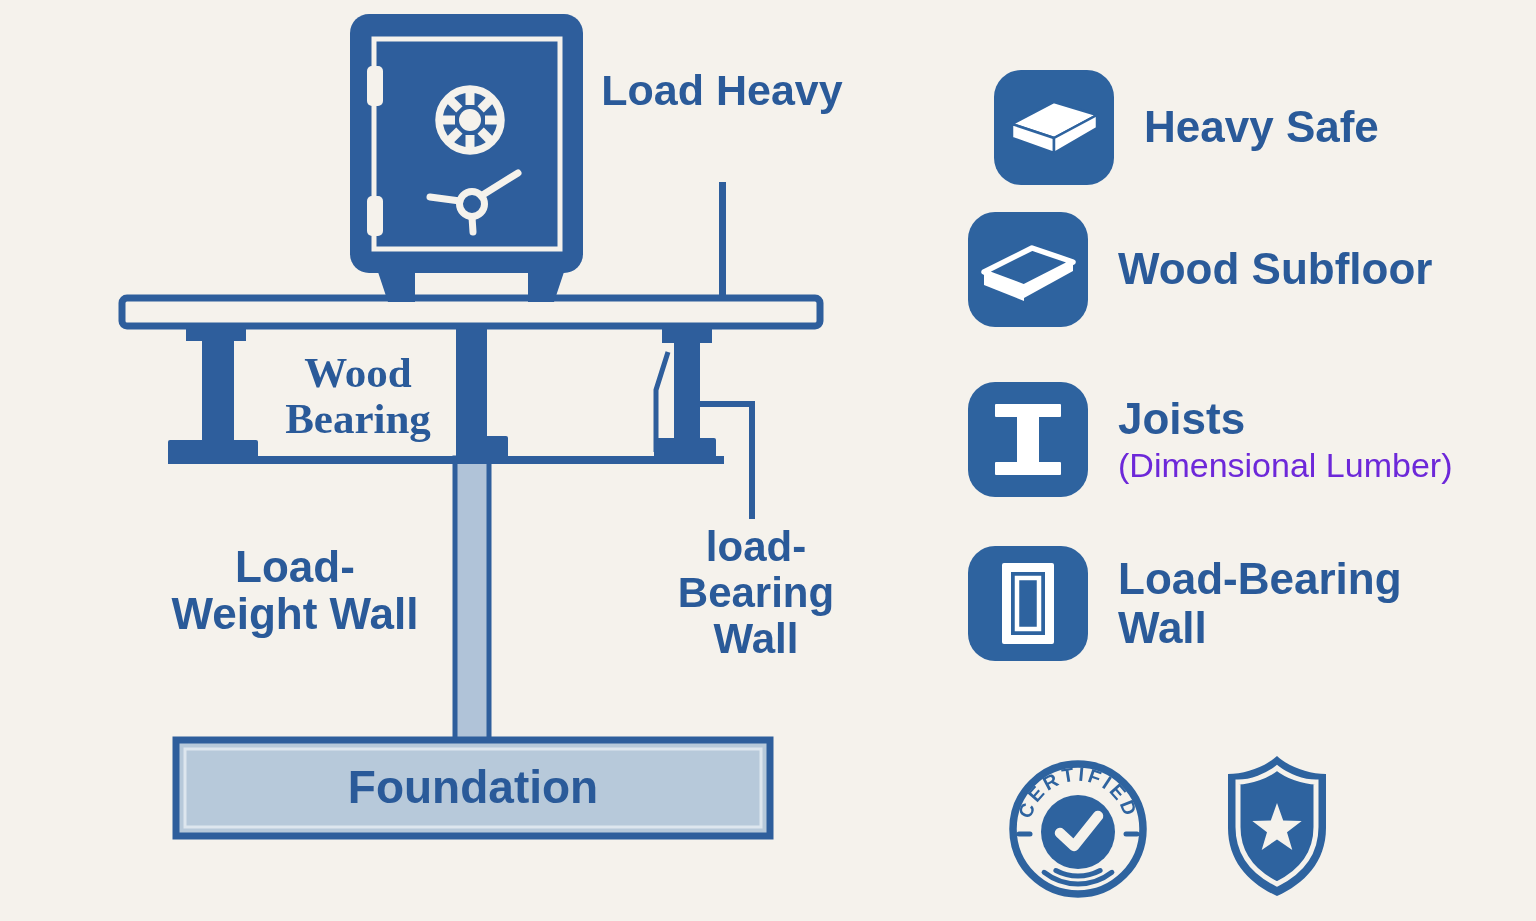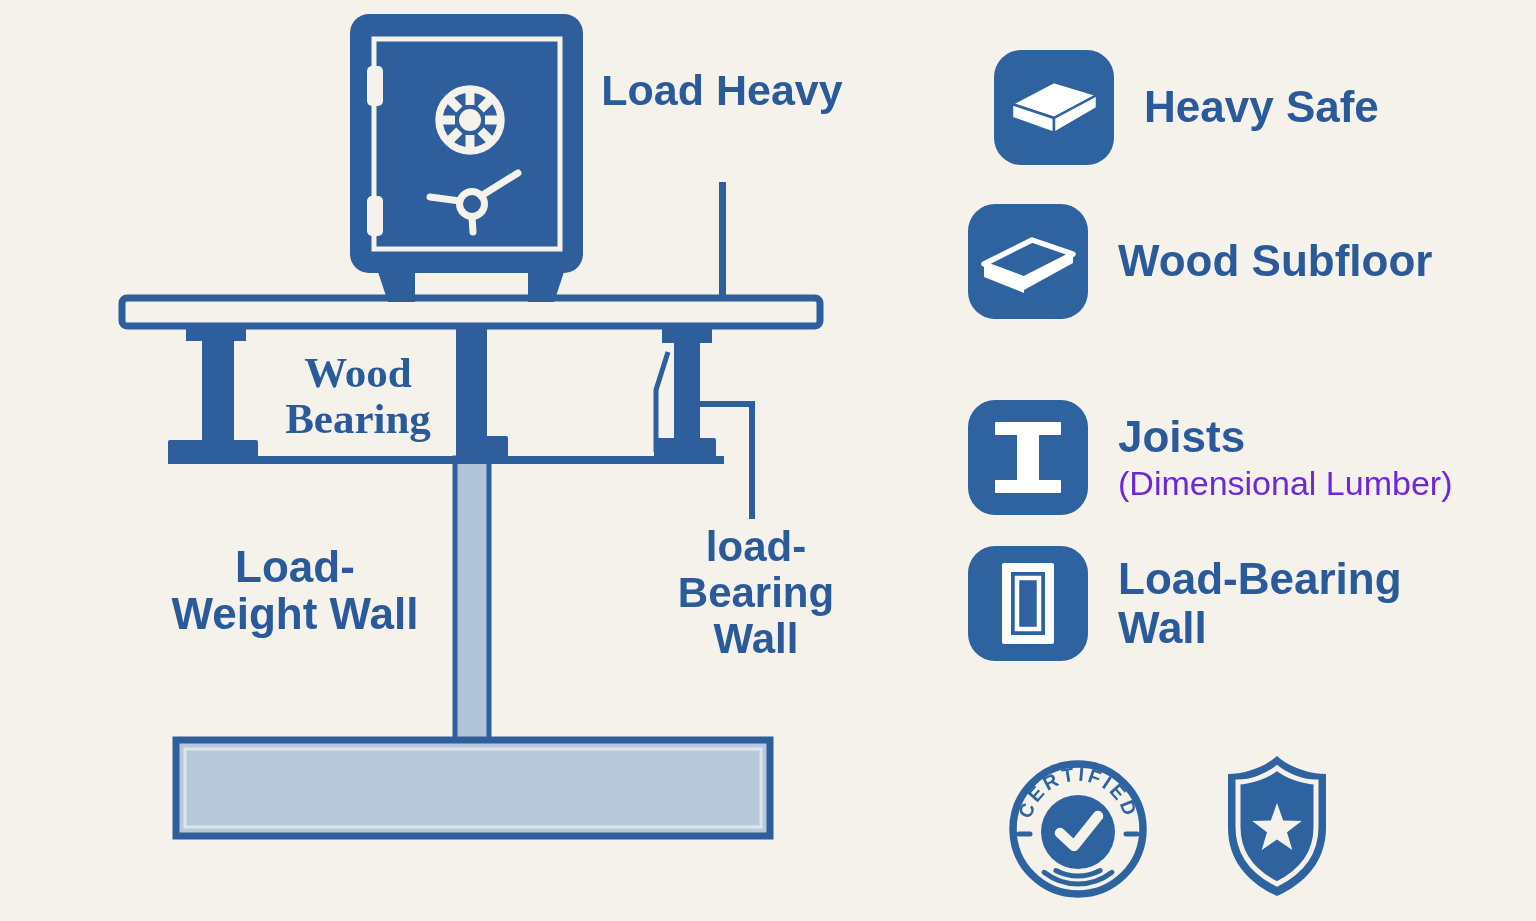--- a/index.html
+++ b/index.html
@@ -101,52 +101,53 @@
   </div>
   <div class="lbl lbl-lbw-left">
     <div>Load-</div>
     <div>Weight Wall</div>
   </div>
   <div class="lbl lbl-lbw-right">
     <div>load-</div>
     <div>Bearing</div>
     <div>Wall</div>
   </div>
+  <div class="lbl lbl-foundation">Foundation</div>
 
   <div>
 
-    <div class="legend-row" style="top:50px;padding-left:26px;">
+    <div class="legend-row" style="top:70px;padding-left:26px;">
       <div class="legend-icon">
         <svg viewBox="0 0 120 115">
           <g fill="#ffffff" stroke="#2e639f" stroke-width="2.5" stroke-linejoin="round">
             <polygon points="18,54 60,32 103,45 60,68"></polygon>
             <polygon points="18,54 60,68 60,83 18,68"></polygon>
             <polygon points="60,68 103,45 103,58 60,83"></polygon>
           </g>
         </svg>
       </div>
       <div class="legend-text">
         <div class="legend-label">Heavy Safe</div>
       </div>
     </div>
 
-    <div class="legend-row" style="top:204px;">
+    <div class="legend-row" style="top:212px;">
       <div class="legend-icon">
         <svg viewBox="0 0 120 115">
           <polygon points="16,60 64,36 105,50 56,75" fill="none" stroke="#ffffff" stroke-width="5.5" stroke-linejoin="round"></polygon>
           <polygon points="16,60 56,75 56,89 16,73" fill="#ffffff"></polygon>
           <polygon points="56,75 105,50 105,59 56,86" fill="#ffffff"></polygon>
         </svg>
       </div>
       <div class="legend-text">
         <div class="legend-label">Wood Subfloor</div>
       </div>
     </div>
 
-    <div class="legend-row" style="top:400px;align-items:center;">
+    <div class="legend-row" style="top:382px;align-items:center;">
       <div class="legend-icon">
         <svg viewBox="0 0 120 115">
           <g fill="#ffffff">
             <rect x="27" y="22" width="66" height="13" rx="1"></rect>
             <rect x="49" y="22" width="22" height="71"></rect>
             <rect x="27" y="80" width="66" height="13" rx="1"></rect>
           </g>
         </svg>
       </div>
       <div class="legend-text">

